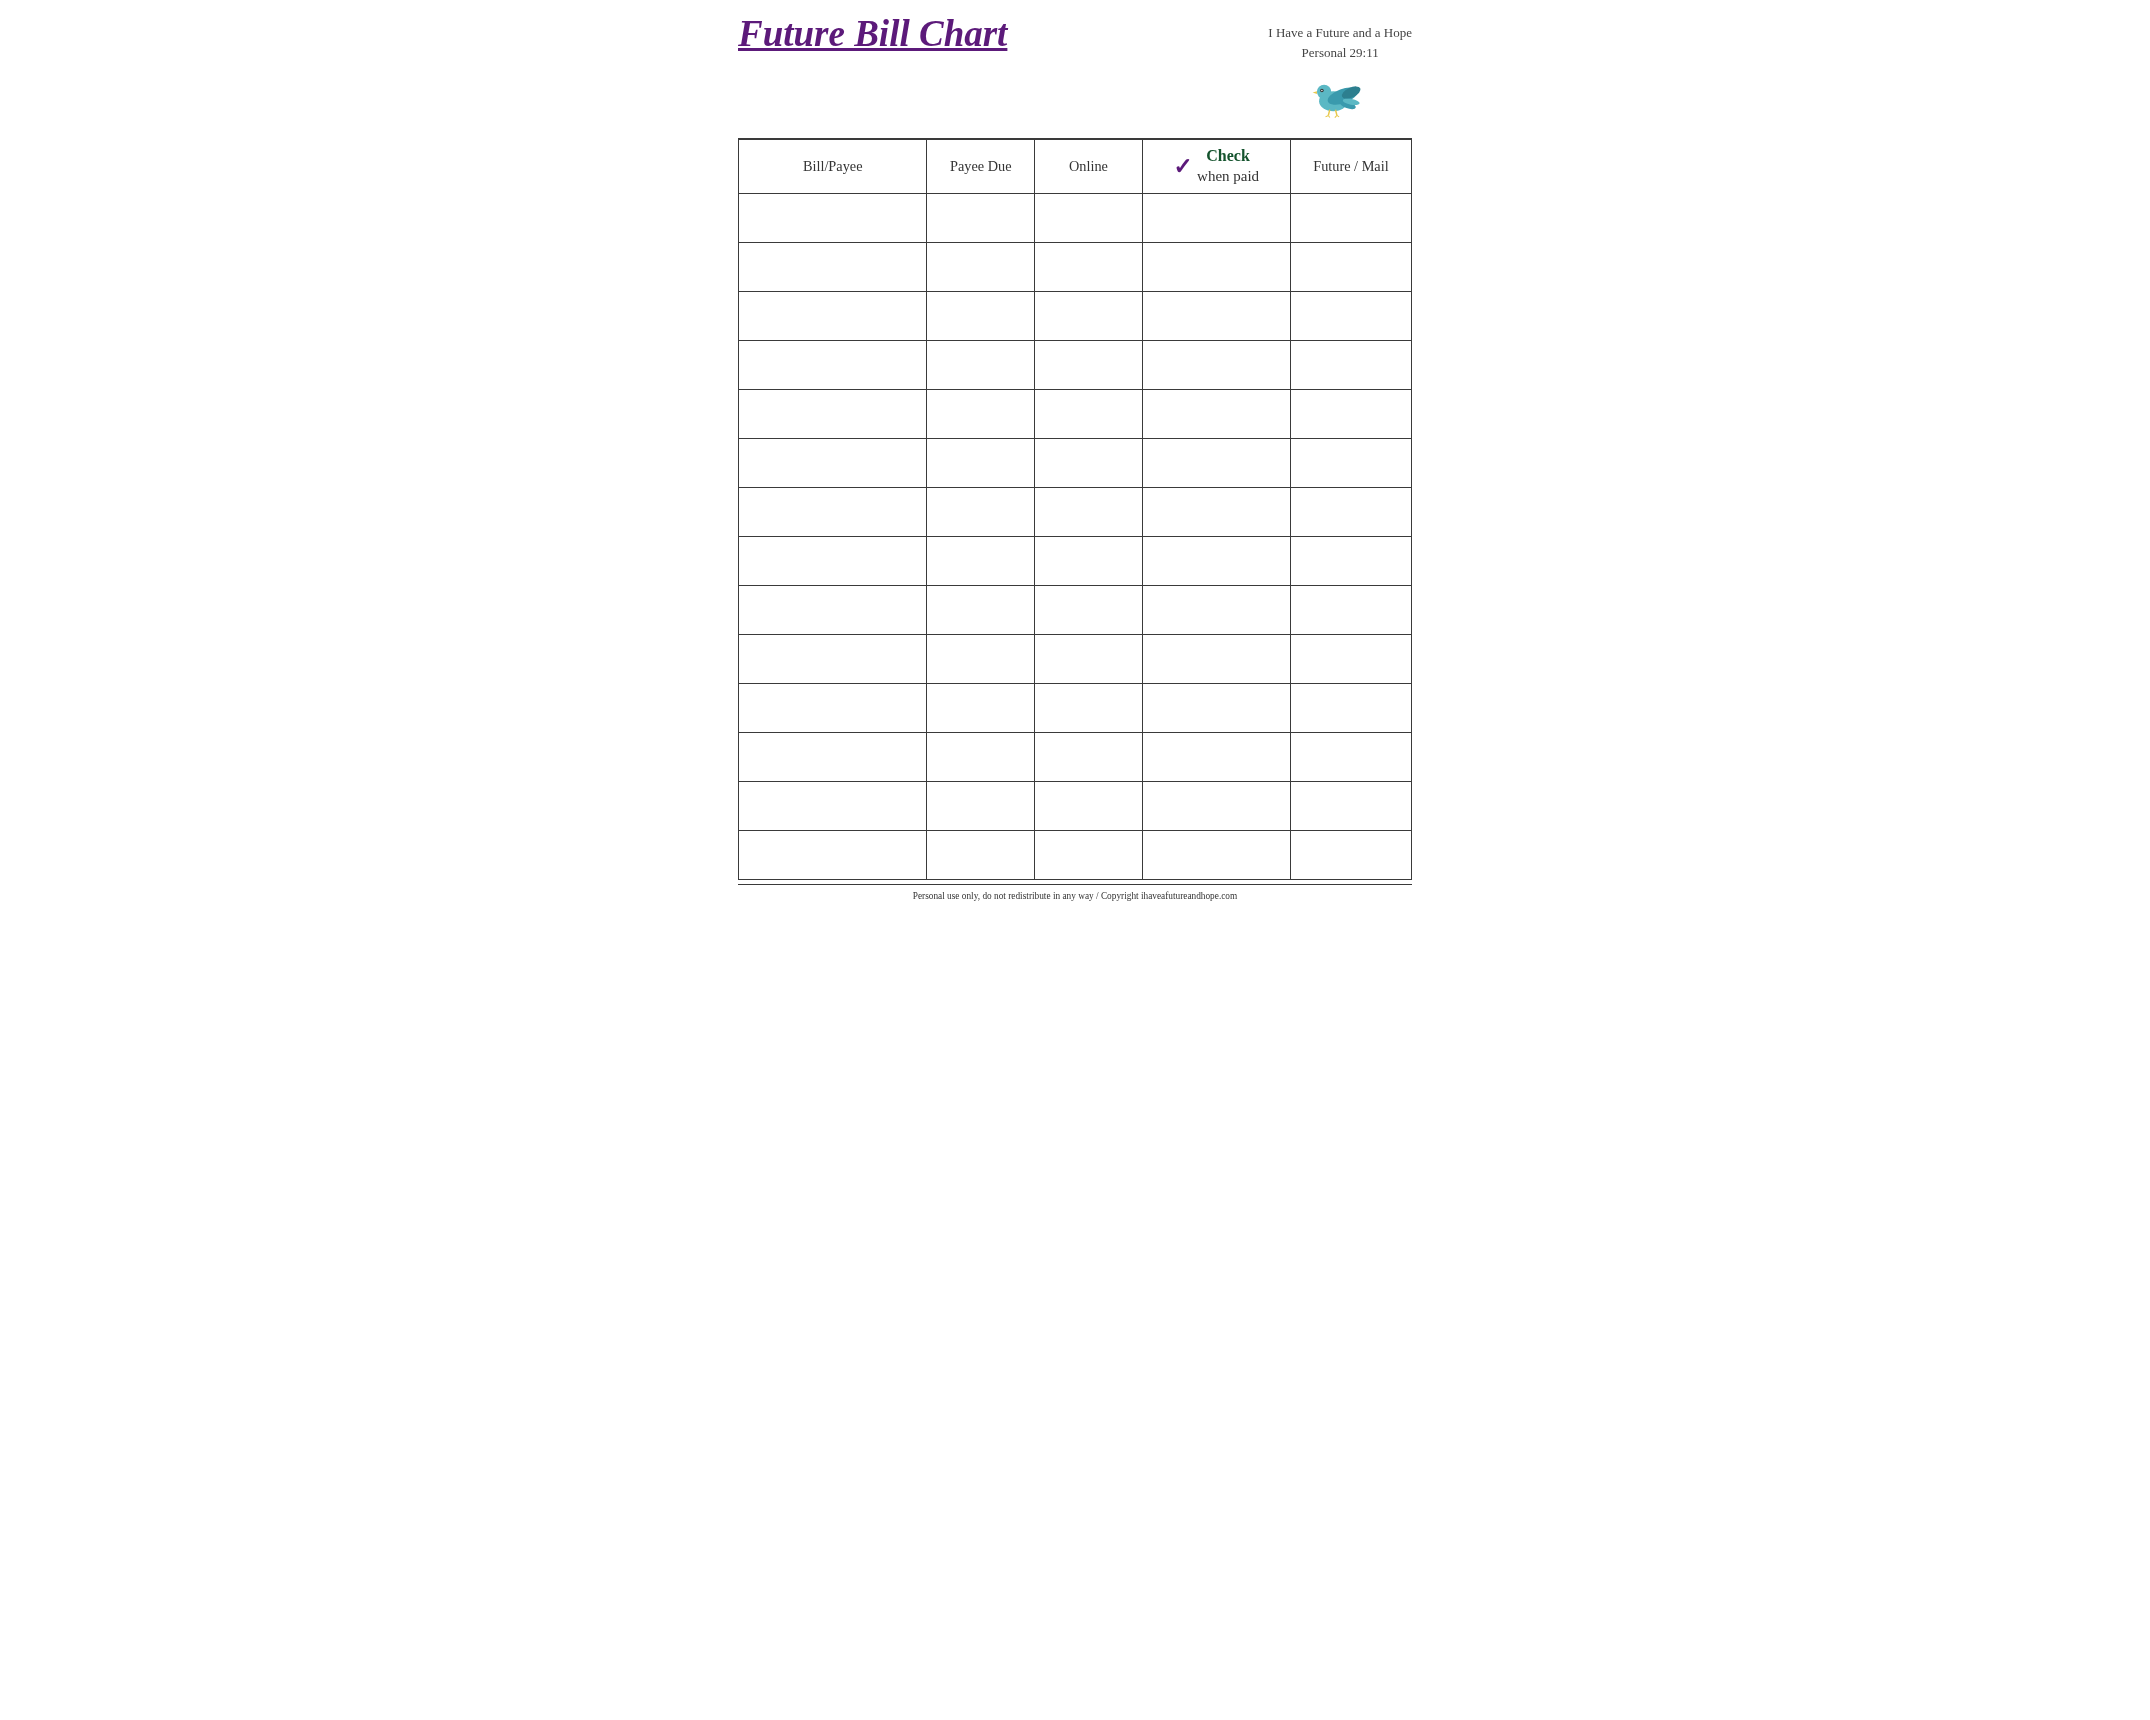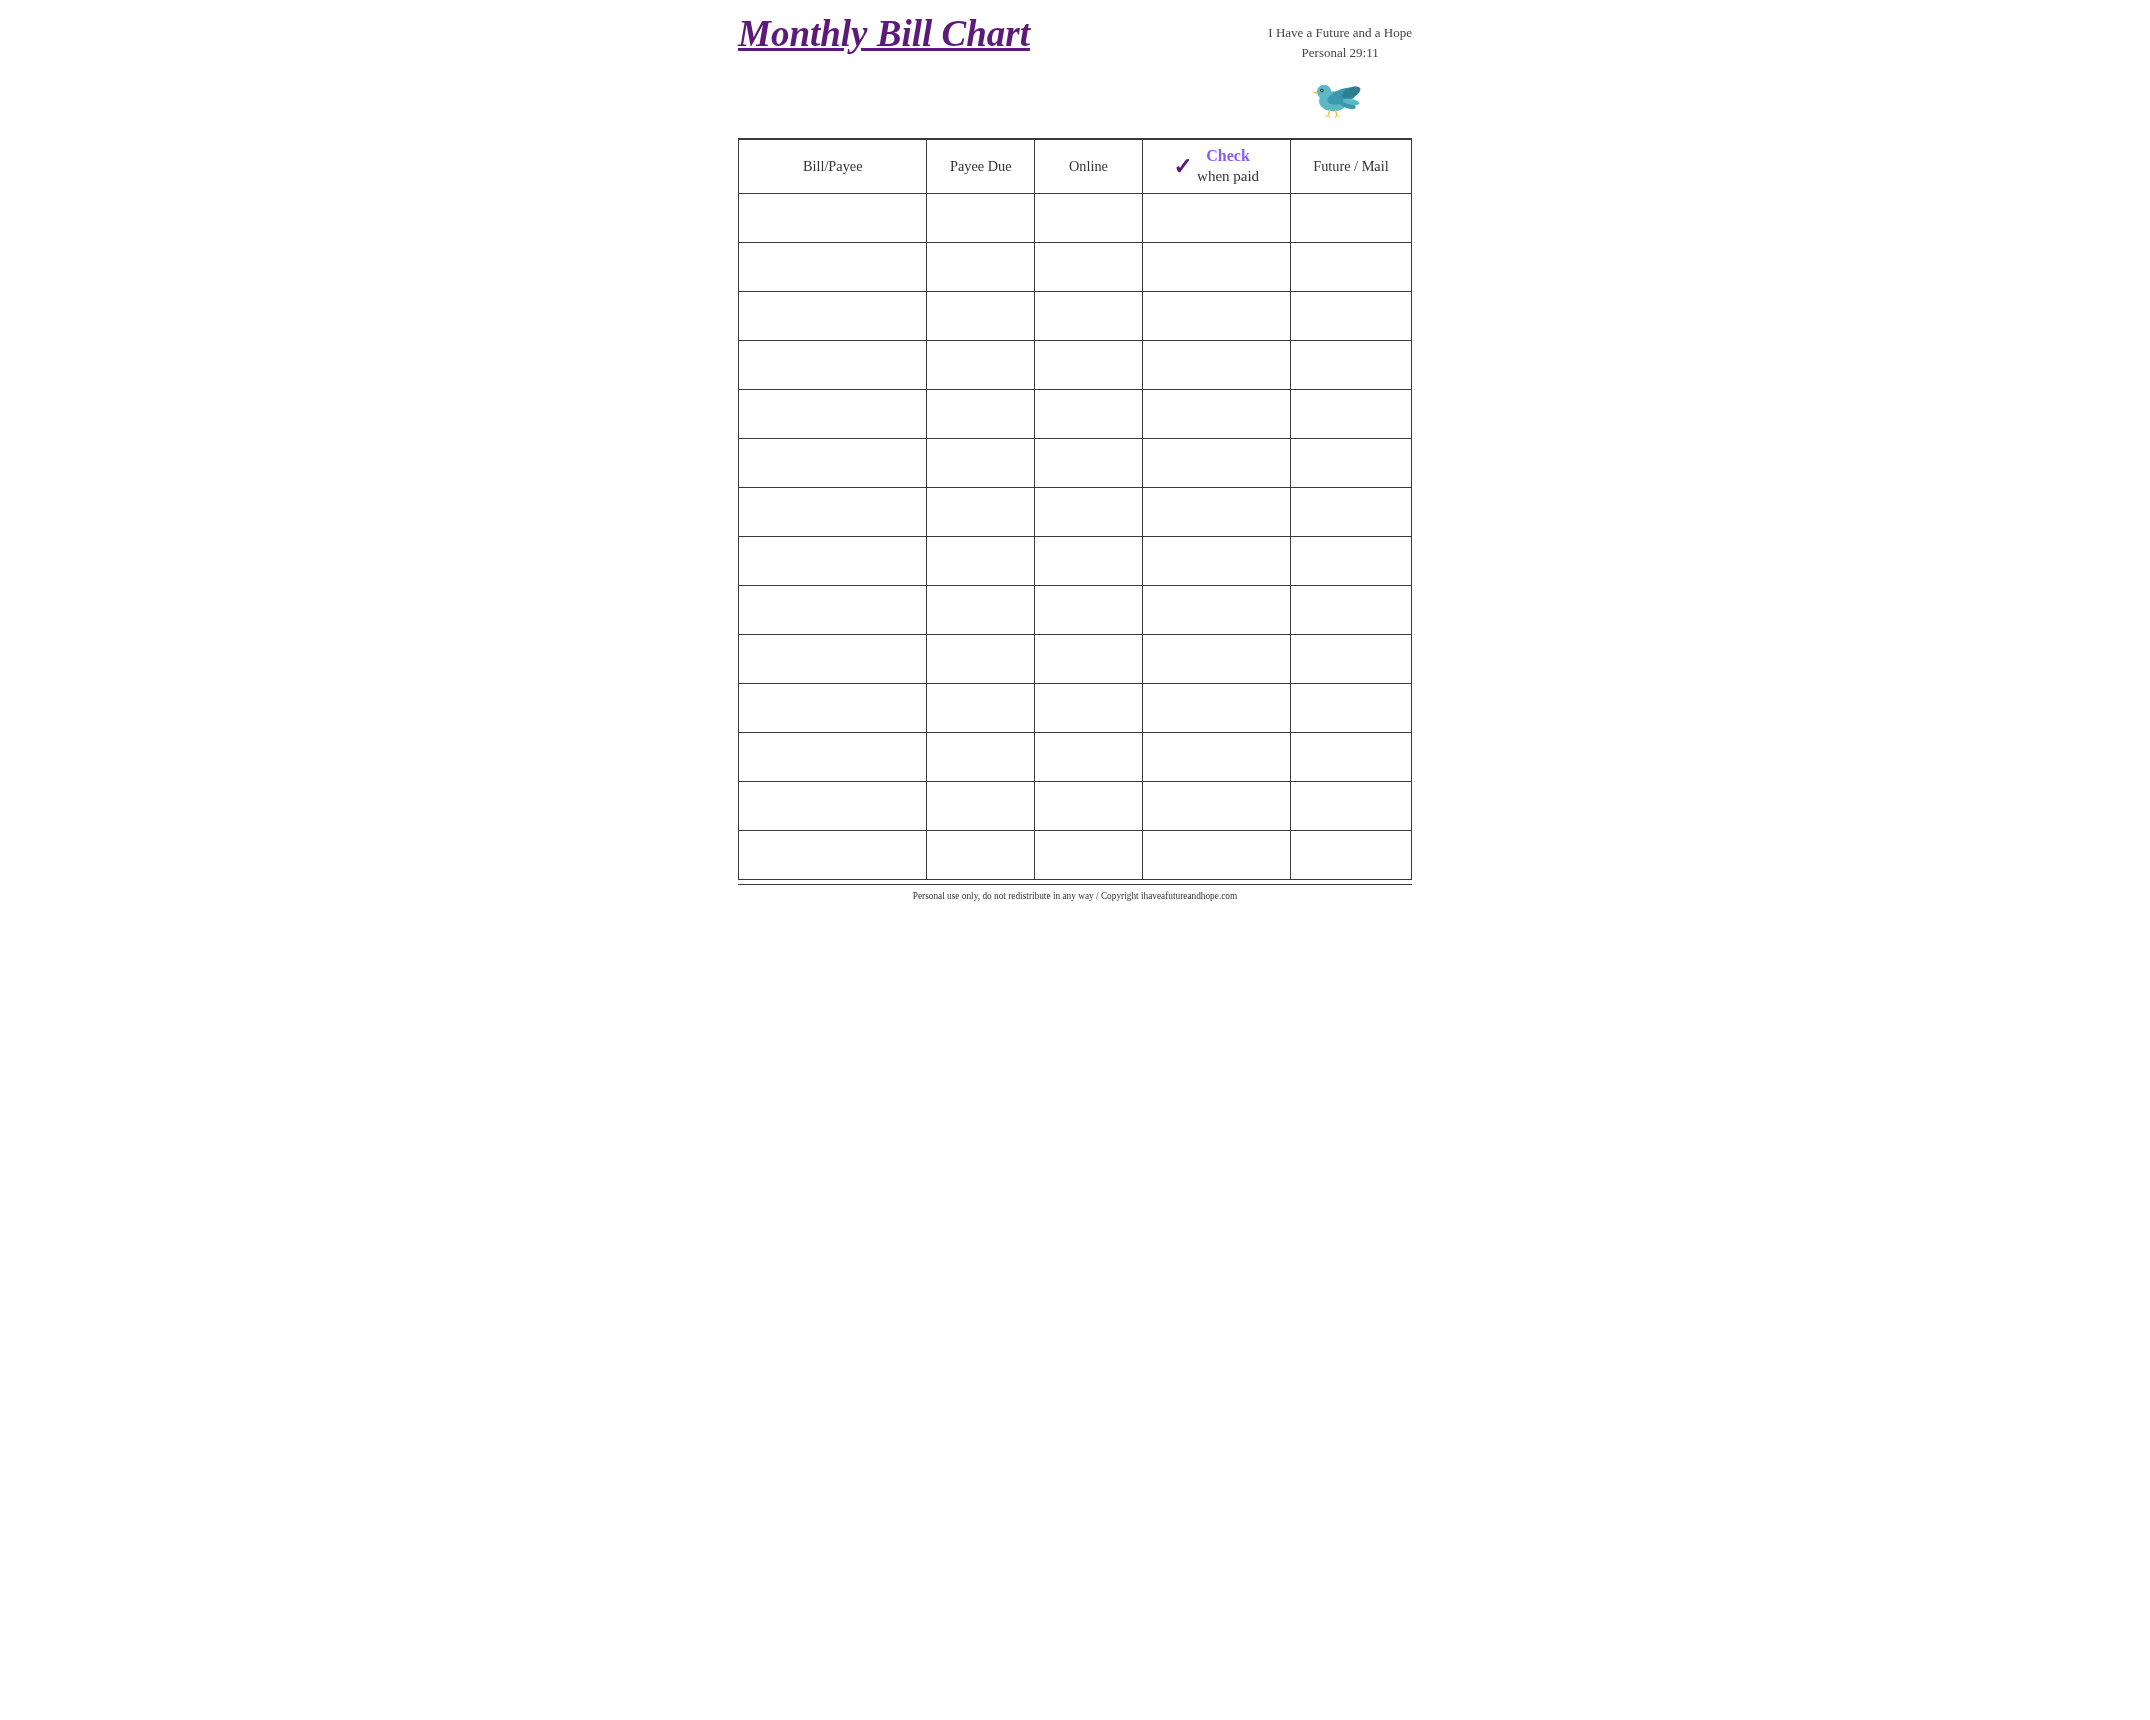--- a/index.html
+++ b/index.html
@@ -131,34 +131,34 @@
     .check-when {
       display: flex;
       flex-direction: column;
       align-items: center;
       justify-content: center;
       line-height: 1.3;
     }
     .check-row1 {
       font-size: 16px;
       font-weight: bold;
-      color: #8b5cf6;
+      color: #14532d;
     }
     .check-row2 {
       font-size: 15px;
       color: #333;
     }
 
   </style>
 </head>
 <body>
 
 <div class="header">
   <div class="title-area">
-    <h1 class="main-title">Monthly Bill Chart</h1>
+    <h1 class="main-title">Future Bill Chart</h1>
   </div>
   <div class="header-right">
     <div class="verse-text">
       <span>I Have a Future and a Hope</span><br>
       <span>Personal 29:11</span>
     </div>
     <div class="bird-container">
       
       <svg width="65" height="50" viewBox="0 0 90 70" xmlns="http://www.w3.org/2000/svg">
 

